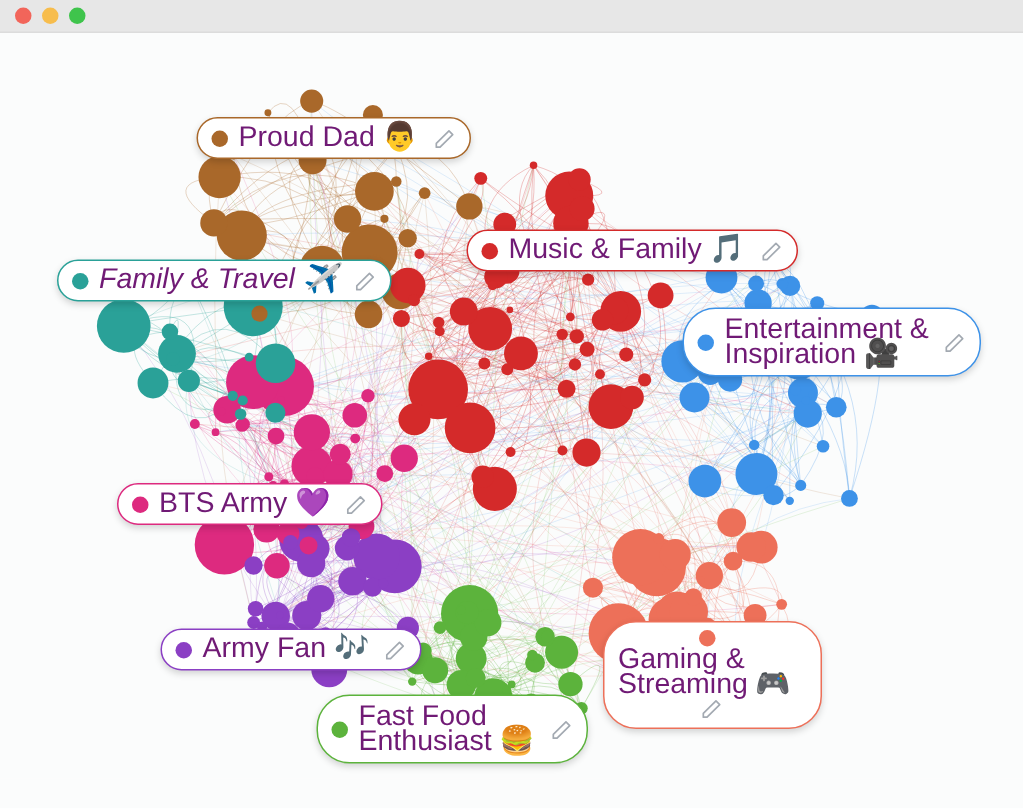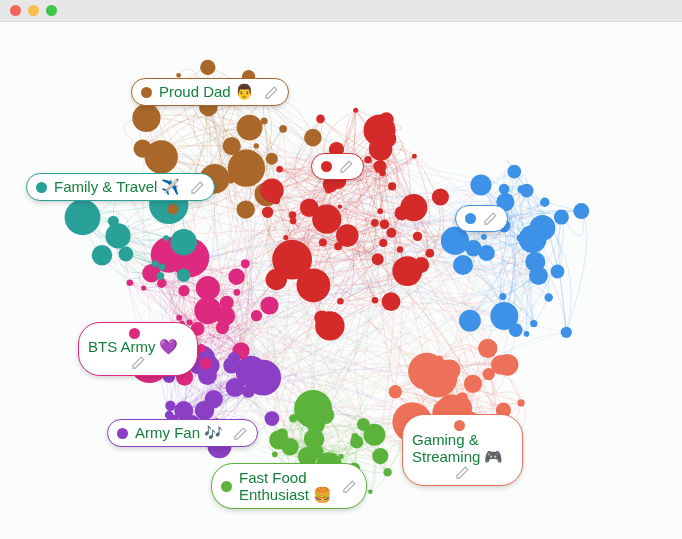--- a/index.html
+++ b/index.html
@@ -71,22 +71,22 @@
     z-index: 50;
   }
   .cluster-dot {
     width: 11px;
     height: 11px;
     border-radius: 50%;
     flex: 0 0 auto;
     margin-right: 7px;
   }
   .cluster-text {
-    font-size: 15px;
-    color: #15803d;
+    font-size: 19px;
+    color: #701a75;
     line-height: 16px;
     margin-right: 10px;
     font-family: "Liberation Sans", sans-serif;
   }
   .cluster-text.two-line {
     white-space: pre-line;
     line-height: 17px;
   }
   .edit-pencil {
     flex: 0 0 auto;
@@ -1336,46 +1336,49 @@
     <div id="labels-layer">
         <div class="cluster-label" style="left: 131px; top: 56px; border-color: rgb(169, 104, 42);">
           <span class="cluster-dot" style="background: rgb(169, 104, 42);"></span>
           <span class="cluster-text">Proud Dad 👨</span>
           <span class="edit-pencil">
             <svg viewBox="0 0 24 24" fill="none" stroke="#6b7683" stroke-width="1.8" stroke-linecap="round" stroke-linejoin="round">
               <path d="M16.5 3.5l4 4L7 21H3v-4z"></path>
             </svg>
           </span>
         </div>
-        <div class="cluster-label" style="left: 26px; top: 151px; border-color: rgb(42, 161, 152);">
+        <div class="cluster-label" style="left: 38px; top: 151px; border-color: rgb(42, 161, 152); font-style: italic;">
           <span class="cluster-dot" style="background: rgb(42, 161, 152);"></span>
           <span class="cluster-text">Family &amp; Travel ✈️</span>
           <span class="edit-pencil">
             <svg viewBox="0 0 24 24" fill="none" stroke="#6b7683" stroke-width="1.8" stroke-linecap="round" stroke-linejoin="round">
               <path d="M16.5 3.5l4 4L7 21H3v-4z"></path>
             </svg>
           </span>
         </div>
         <div class="cluster-label" style="left: 311px; top: 131px; border-color: rgb(212, 42, 42);">
           <span class="cluster-dot" style="background: rgb(212, 42, 42);"></span>
+          <span class="cluster-text">Music &amp; Family 🎵</span>
           <span class="edit-pencil">
             <svg viewBox="0 0 24 24" fill="none" stroke="#6b7683" stroke-width="1.8" stroke-linecap="round" stroke-linejoin="round">
               <path d="M16.5 3.5l4 4L7 21H3v-4z"></path>
             </svg>
           </span>
         </div>
         <div class="cluster-label" style="left: 455px; top: 183px; border-color: rgb(61, 146, 232);">
           <span class="cluster-dot" style="background: rgb(61, 146, 232);"></span>
+          <span class="cluster-text two-line">Entertainment &amp;
+Inspiration 🎥</span>
           <span class="edit-pencil">
             <svg viewBox="0 0 24 24" fill="none" stroke="#6b7683" stroke-width="1.8" stroke-linecap="round" stroke-linejoin="round">
               <path d="M16.5 3.5l4 4L7 21H3v-4z"></path>
             </svg>
           </span>
         </div>
-        <div class="cluster-label" style="left: 78px; top: 300px; border-color: rgb(221, 42, 127); flex-direction: column;">
+        <div class="cluster-label" style="left: 78px; top: 300px; border-color: rgb(221, 42, 127);">
           <span class="cluster-dot" style="background: rgb(221, 42, 127);"></span>
           <span class="cluster-text">BTS Army 💜</span>
           <span class="edit-pencil">
             <svg viewBox="0 0 24 24" fill="none" stroke="#6b7683" stroke-width="1.8" stroke-linecap="round" stroke-linejoin="round">
               <path d="M16.5 3.5l4 4L7 21H3v-4z"></path>
             </svg>
           </span>
         </div>
         <div class="cluster-label" style="left: 107px; top: 397px; border-color: rgb(139, 63, 196);">
           <span class="cluster-dot" style="background: rgb(139, 63, 196);"></span>

